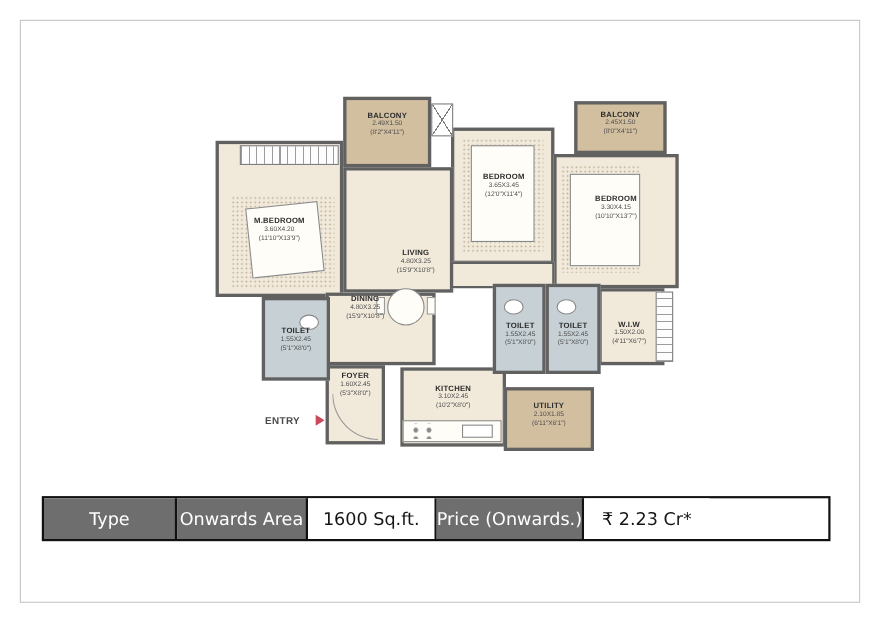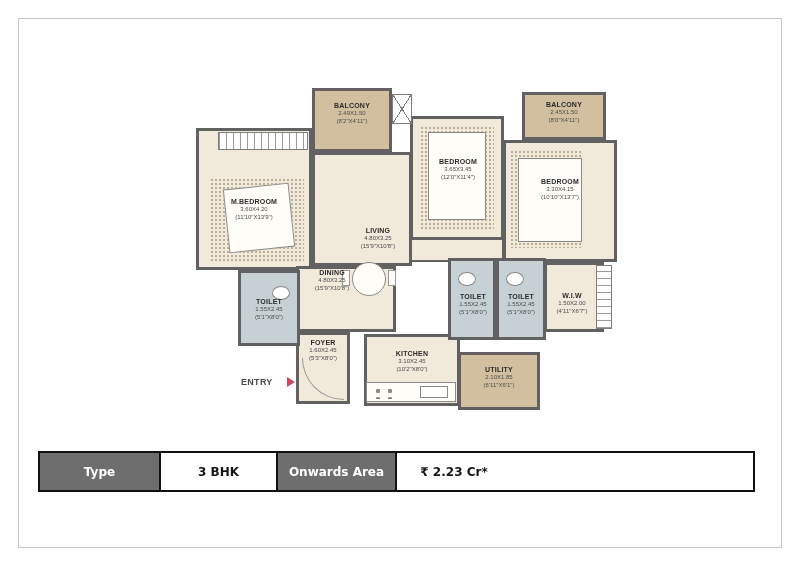--- a/index.html
+++ b/index.html
@@ -79,21 +79,21 @@
   .l-kitchen{left:370px;top:349px;width:84px;}
   .l-utility{left:460px;top:365px;width:78px;}
 
   
   .entry{position:absolute;left:241px;top:377px;display:flex;align-items:center;gap:14px;z-index:6;}
   .entry-text{font-size:9px;font-weight:bold;color:#4a4a4a;letter-spacing:.3px;}
   .entry-arrow{width:0;height:0;border-left:8px solid var(--entry-arrow,#c9485b);border-top:5px solid transparent;border-bottom:5px solid transparent;}
 
   
   .spec{position:absolute;left:38px;top:451px;width:713px;height:37px;display:flex;border:2px solid var(--table-border,#111);font-family:"DejaVu Sans","Liberation Sans",sans-serif;}
-  .cell{display:flex;align-items:center;justify-content:center;box-sizing:border-box;border-right:2px solid var(--table-border,#111);font-size:12px;font-weight:bold;white-space:nowrap;text-align:center;}
+  .cell{display:flex;align-items:center;justify-content:center;box-sizing:border-box;border-right:2px solid var(--table-border,#111);font-size:16px;font-weight:normal;white-space:nowrap;text-align:center;}
   .cell:last-child{border-right:none;}
   .cell.h{background:var(--header-bg,#6e6e6e);color:var(--header-fg,#fff);}
   .cell.v{background:#ffffff;color:#151515;}
   .cw1{flex:0 0 121px}.cw2{flex:0 0 117px}.cw3{flex:0 0 119px}.cw4{flex:0 0 117px}.cw5{flex:0 0 125px}.cw6{flex:0 0 114px}
 </style>
 </head>
 <body>
 
 <div class="page">
   <div class="frame"></div>
@@ -208,17 +208,18 @@
     </div>
 
     <div class="entry">
       <span class="entry-text">ENTRY</span>
       <span class="entry-arrow"></span>
     </div>
   </div>
 
   <div class="spec">
     <div class="cell h cw1">Type</div>
-    <div class="cell v cw2">3 BHK</div>
     <div class="cell h cw3">Onwards Area</div>
+    <div class="cell v cw4">1600 Sq.ft.</div>
+    <div class="cell h cw5">Price (Onwards.)</div>
     <div class="cell v cw6">₹ 2.23 Cr*</div>
   </div>
 </div>
 
 </body></html>

